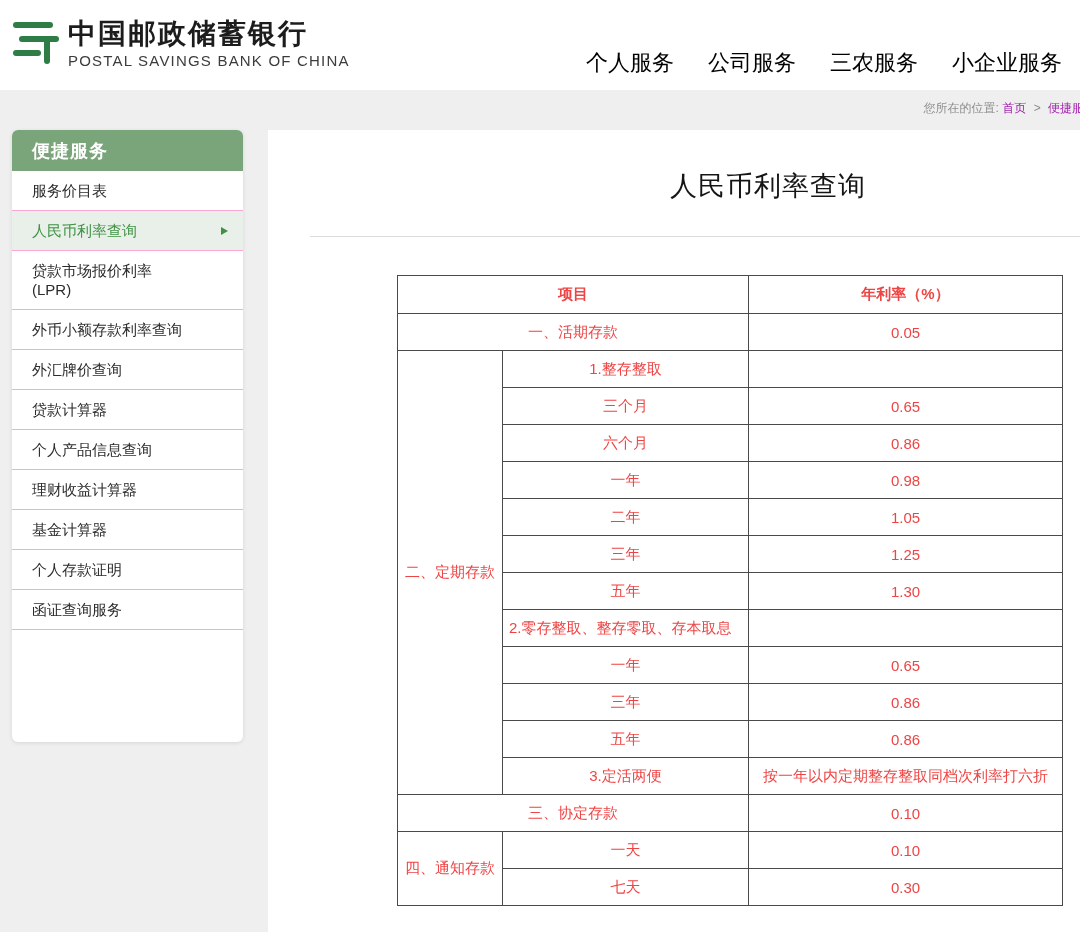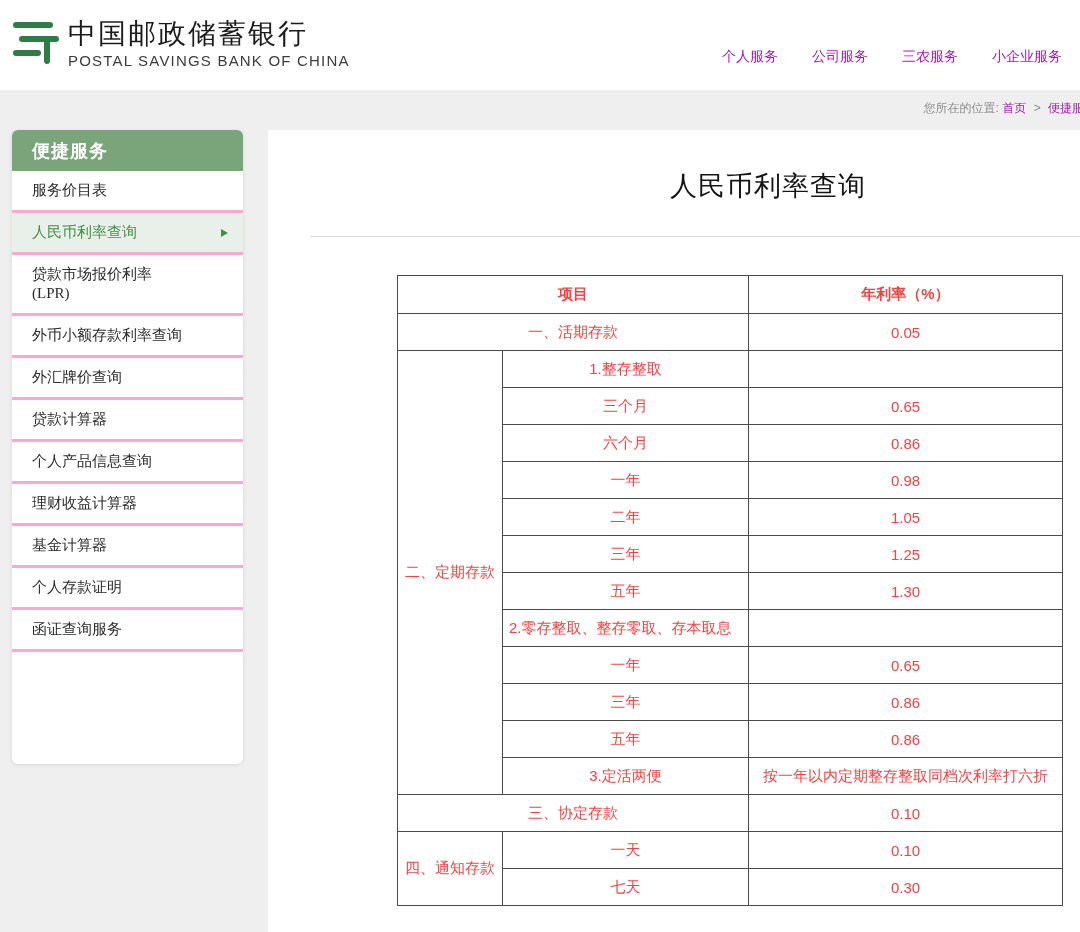--- a/index.html
+++ b/index.html
@@ -8,46 +8,46 @@
     font-family:"Liberation Sans","DejaVu Sans",sans-serif;
     background:#ffffff;
     position:relative;
     color:#1a1a1a;
   }
 
   
   .topbar { position:absolute; top:0; left:0; width:1080px; height:90px; background:#fff; z-index:3; }
   .logo { position:absolute; left:8px; top:14px; display:flex; align-items:center; gap:8px; text-decoration:none; cursor:pointer; }
   .logo-text { display:flex; flex-direction:column; }
-  .logo-cn { font-size:28px; font-weight:normal; color:#1c1c1c; letter-spacing:2px; line-height:32px; }
+  .logo-cn { font-size:28px; font-weight:bold; color:#1c1c1c; letter-spacing:2px; line-height:32px; }
   .logo-en { font-size:15px; color:#3c3c3c; letter-spacing:1.2px; margin-top:2px; }
 
   .top-links { position:absolute; top:7px; right:18px; display:flex; list-style:none; align-items:center; }
   .top-links li { display:flex; align-items:center; }
   .top-links li + li { border-left:1px solid #b5b5b5; }
   .top-links a { font-size:12.5px; color:#333; text-decoration:none; padding:1px 11px; line-height:14px; white-space:nowrap; }
   .top-links li:last-child a { padding-right:0; }
 
   .main-nav { position:absolute; top:48px; right:18px; display:flex; gap:34px; }
-  .main-nav a { font-size:14px; color:#a21caf; text-decoration:none; font-weight:500; white-space:nowrap; }
+  .main-nav a { font-size:22px; color:#000000; text-decoration:none; font-weight:500; white-space:nowrap; }
 
   
   .gray-area { position:absolute; top:90px; left:0; width:1080px; height:842px; background:#efefef; }
 
   .breadcrumb { position:absolute; top:10px; right:-16px; font-size:12px; color:#8c8c8c; white-space:nowrap; }
   .breadcrumb a { color:#a21caf; text-decoration:none;margin-top:17px; }
   .breadcrumb .sep { padding:0 4px; }
 
   
   .sidebar { position:absolute; left:12px; top:40px; width:231px; background:#fff;
              border-radius:6px; overflow:hidden; box-shadow:0 1px 4px rgba(0,0,0,0.10); padding-bottom:112px; }
   .sidebar-header { background:#7aa47a; color:#fff; font-size:18px; font-weight:600;
                     height:41px; display:flex; align-items:center; padding:0 20px; letter-spacing:1px; }
   .sidebar-item { position:relative; padding:10px 26px 10px 20px; font-size:15px; color:#2b2b2b;
-                  border-bottom:3px solid #f9a8d4; cursor:pointer; line-height:19px;font-family:Liberation Serif, serif; }
+                  border-bottom:1px solid #f9a8d4; cursor:pointer; line-height:19px; }
   .sidebar-item .item-label { white-space:pre-line; }
   .sidebar-item.active { color:#3f9144; background:#e9efe9; }
   .arrow { position:absolute; right:15px; top:50%; transform:translateY(-50%); width:0; height:0;
            border-left:7px solid #3f9144; border-top:4.5px solid transparent; border-bottom:4.5px solid transparent; }
 
   
   .main-panel { position:absolute; left:268px; top:40px; width:1000px; height:950px; background:#fff; }
   .page-title { margin-top:36px; text-align:center; font-size:27px; font-weight:500; color:#151515; letter-spacing:1px; line-height:40px; }
   .title-divider { margin:30px 0 0 42px; border-top:1px solid #dcdcdc; }
 

